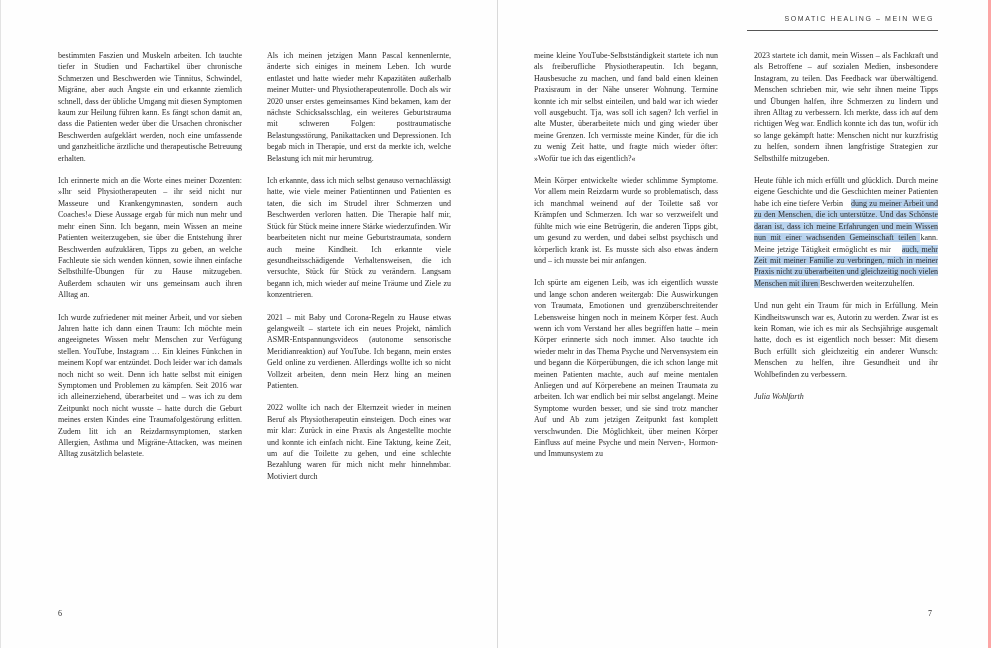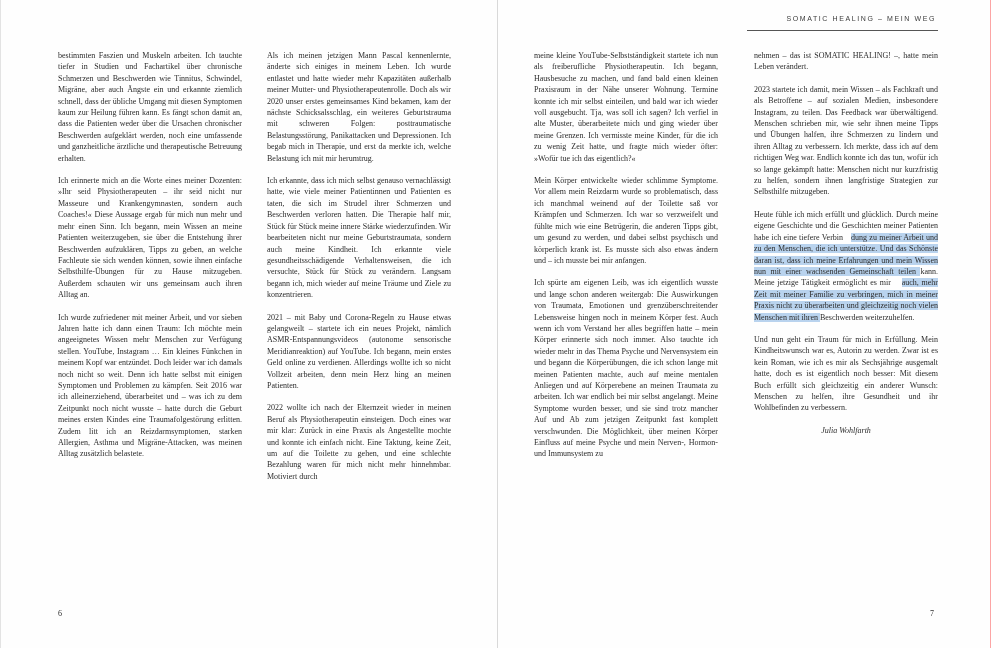--- a/index.html
+++ b/index.html
@@ -7,21 +7,21 @@
     width: 991px; height: 648px;
     background: #ffffff;
     font-family: "Liberation Serif", serif;
     overflow: hidden;
     position: relative;
   }
   .spread {
     position: absolute; inset: 0;
     background: #fefefe;
     border-left: 1px solid #e3e3e3;
-    border-right: 1px solid #fca5a5;
+    border-right: 3px solid #fca5a5;
   }
   .spine {
     position: absolute; top: 0; bottom: 0; left: 496px;
     width: 1px; background: #d9d9d9;
   }
   .running-head {
     position: absolute; top: 15px; right: 54px;
     font-family: "Liberation Sans", sans-serif;
     font-size: 7px; letter-spacing: 1.6px;
     color: #3a3a3a; white-space: nowrap;
@@ -35,21 +35,21 @@
     font-size: 8px; line-height: 11.4px;
     text-align: justify;
     color: #2b2b2b;
   }
   .col-1 { left: 57px; }
   .col-2 { left: 266px; }
   .col-3 { left: 533px; }
   .col-4 { left: 753px; }
   .para { margin: 0 0 11px 0; }
   .para.signature {
-    text-align: center; font-style: italic; margin-top: 3px;
+    text-align: left; font-style: italic; margin-top: 3px;
   }
   .highlight { background: var(--sel, #b9d3ee); margin-left: 8px; }
   .pagenum {
     position: absolute; bottom: 30px;
     font-size: 8px; color: #2b2b2b;
     font-family: "Liberation Serif", serif;
   }
   .pagenum.left { left: 57px; }
   .pagenum.right { right: 56px; }
 </style>
@@ -75,21 +75,20 @@
       <p class="para"><span>Ich erkannte, dass ich mich selbst genauso vernachlässigt hatte, wie viele meiner Patientinnen und Patienten es taten, die sich im Strudel ihrer Schmerzen und Beschwerden verloren hatten. Die Therapie half mir, Stück für Stück meine innere Stärke wiederzufinden. Wir bearbeiteten nicht nur meine Geburtstraumata, sondern auch meine Kindheit. Ich erkannte viele gesundheitsschädigende Verhaltensweisen, die ich versuchte, Stück für Stück zu verändern. Langsam begann ich, mich wieder auf meine Träume und Ziele zu konzentrieren.</span></p>
       <p class="para"><span>2021 – mit Baby und Corona-Regeln zu Hause etwas gelangweilt – startete ich ein neues Projekt, nämlich ASMR-Entspannungsvideos (autonome sensorische Meridianreaktion) auf YouTube. Ich begann, mein erstes Geld online zu verdienen. Allerdings wollte ich so nicht Vollzeit arbeiten, denn mein Herz hing an meinen Patienten.</span></p>
       <p class="para"><span>2022 wollte ich nach der Elternzeit wieder in meinen Beruf als Physiotherapeutin einsteigen. Doch eines war mir klar: Zurück in eine Praxis als Angestellte mochte und konnte ich einfach nicht. Eine Taktung, keine Zeit, um auf die Toilette zu gehen, und eine schlechte Bezahlung waren für mich nicht mehr hinnehmbar. Motiviert durch</span></p>
     </div>
   <div class="column col-3">
       <p class="para"><span>meine kleine YouTube-Selbstständigkeit startete ich nun als freiberufliche Physiotherapeutin. Ich begann, Hausbesuche zu machen, und fand bald einen kleinen Praxisraum in der Nähe unserer Wohnung. Termine konnte ich mir selbst einteilen, und bald war ich wieder voll ausgebucht. Tja, was soll ich sagen? Ich verfiel in alte Muster, überarbeitete mich und ging wieder über meine Grenzen. Ich vermisste meine Kinder, für die ich zu wenig Zeit hatte, und fragte mich wieder öfter: »Wofür tue ich das eigentlich?«</span></p>
       <p class="para"><span>Mein Körper entwickelte wieder schlimme Symptome. Vor allem mein Reizdarm wurde so problematisch, dass ich manchmal weinend auf der Toilette saß vor Krämpfen und Schmerzen. Ich war so verzweifelt und fühlte mich wie eine Betrügerin, die anderen Tipps gibt, um gesund zu werden, und dabei selbst psychisch und körperlich krank ist. Es musste sich also etwas ändern und – ich musste bei mir anfangen.</span></p>
       <p class="para"><span>Ich spürte am eigenen Leib, was ich eigentlich wusste und lange schon anderen weitergab: Die Auswirkungen von Traumata, Emotionen und grenzüberschreitender Lebensweise hingen noch in meinem Körper fest. Auch wenn ich vom Verstand her alles begriffen hatte – mein Körper erinnerte sich noch immer. Also tauchte ich wieder mehr in das Thema Psyche und Nervensystem ein und begann die Körperübungen, die ich schon lange mit meinen Patienten machte, auch auf meine mentalen Anliegen und auf Körperebene an meinen Traumata zu arbeiten. Ich war endlich bei mir selbst angelangt. Meine Symptome wurden besser, und sie sind trotz mancher Auf und Ab zum jetzigen Zeitpunkt fast komplett verschwunden. Die Möglichkeit, über meinen Körper Einfluss auf meine Psyche und mein Nerven-, Hormon- und Immunsystem zu</span></p>
     </div>
   <div class="column col-4">
-      <p class="para"><span>nehmen – das ist SOMATIC HEALING! –, hatte mein Leben verändert.</span></p>
       <p class="para"><span>2023 startete ich damit, mein Wissen – als Fachkraft und als Betroffene – auf sozialen Medien, insbesondere Instagram, zu teilen. Das Feedback war überwältigend. Menschen schrieben mir, wie sehr ihnen meine Tipps und Übungen halfen, ihre Schmerzen zu lindern und ihren Alltag zu verbessern. Ich merkte, dass ich auf dem richtigen Weg war. Endlich konnte ich das tun, wofür ich so lange gekämpft hatte: Menschen nicht nur kurzfristig zu helfen, sondern ihnen langfristige Strategien zur Selbsthilfe mitzugeben.</span></p>
       <p class="para"><span>Heute fühle ich mich erfüllt und glücklich. Durch meine eigene Geschichte und die Geschichten meiner Patienten habe ich eine tiefere Verbin</span><span class="highlight">dung zu meiner Arbeit und zu den Menschen, die ich unterstütze. Und das Schönste daran ist, dass ich meine Erfahrungen und mein Wissen nun mit einer wachsenden Gemeinschaft teilen </span><span>kann. Meine jetzige Tätigkeit ermöglicht es mir </span><span class="highlight">auch, mehr Zeit mit meiner Familie zu verbringen, mich in meiner Praxis nicht zu überarbeiten und gleichzeitig noch vielen Menschen mit ihren </span><span>Beschwerden weiterzuhelfen.</span></p>
       <p class="para"><span>Und nun geht ein Traum für mich in Erfüllung. Mein Kindheitswunsch war es, Autorin zu werden. Zwar ist es kein Roman, wie ich es mir als Sechsjährige ausgemalt hatte, doch es ist eigentlich noch besser: Mit diesem Buch erfüllt sich gleichzeitig ein anderer Wunsch: Menschen zu helfen, ihre Gesundheit und ihr Wohlbefinden zu verbessern.</span></p>
       <p class="para signature"><span>Julia Wohlfarth</span></p>
     </div>
 
   <div class="pagenum left">6</div>
   <div class="pagenum right">7</div>
 
 </div>

